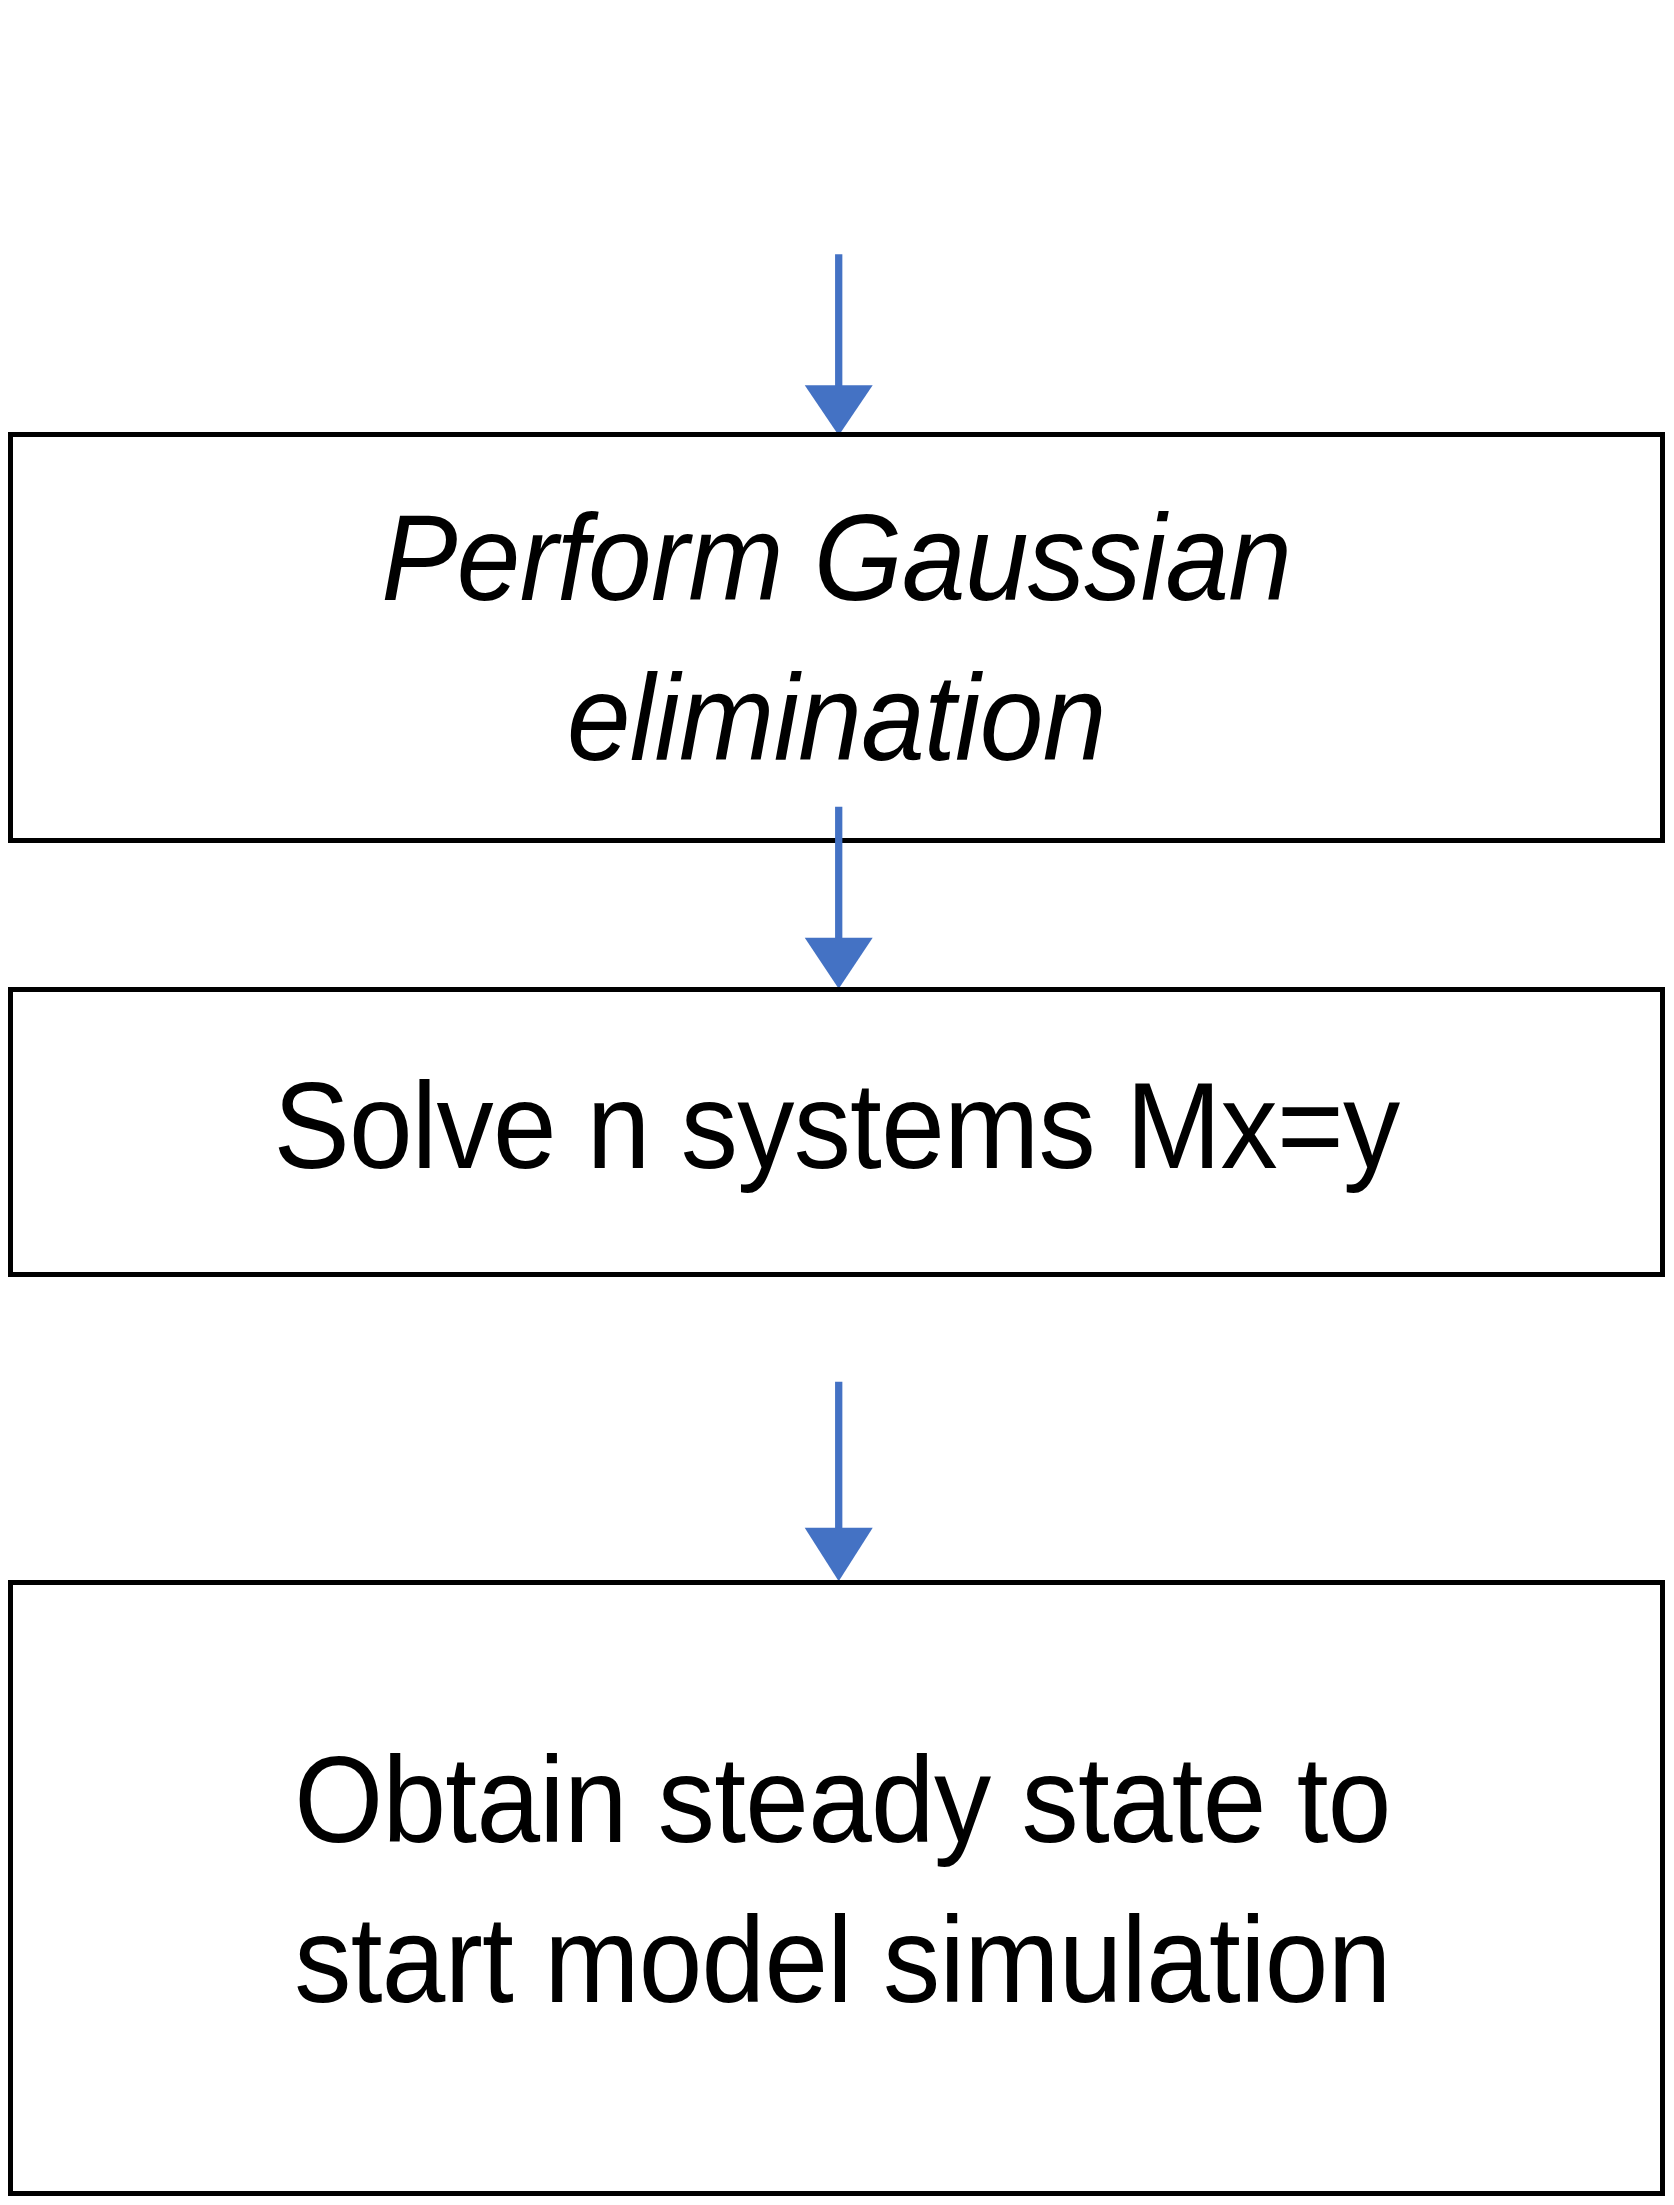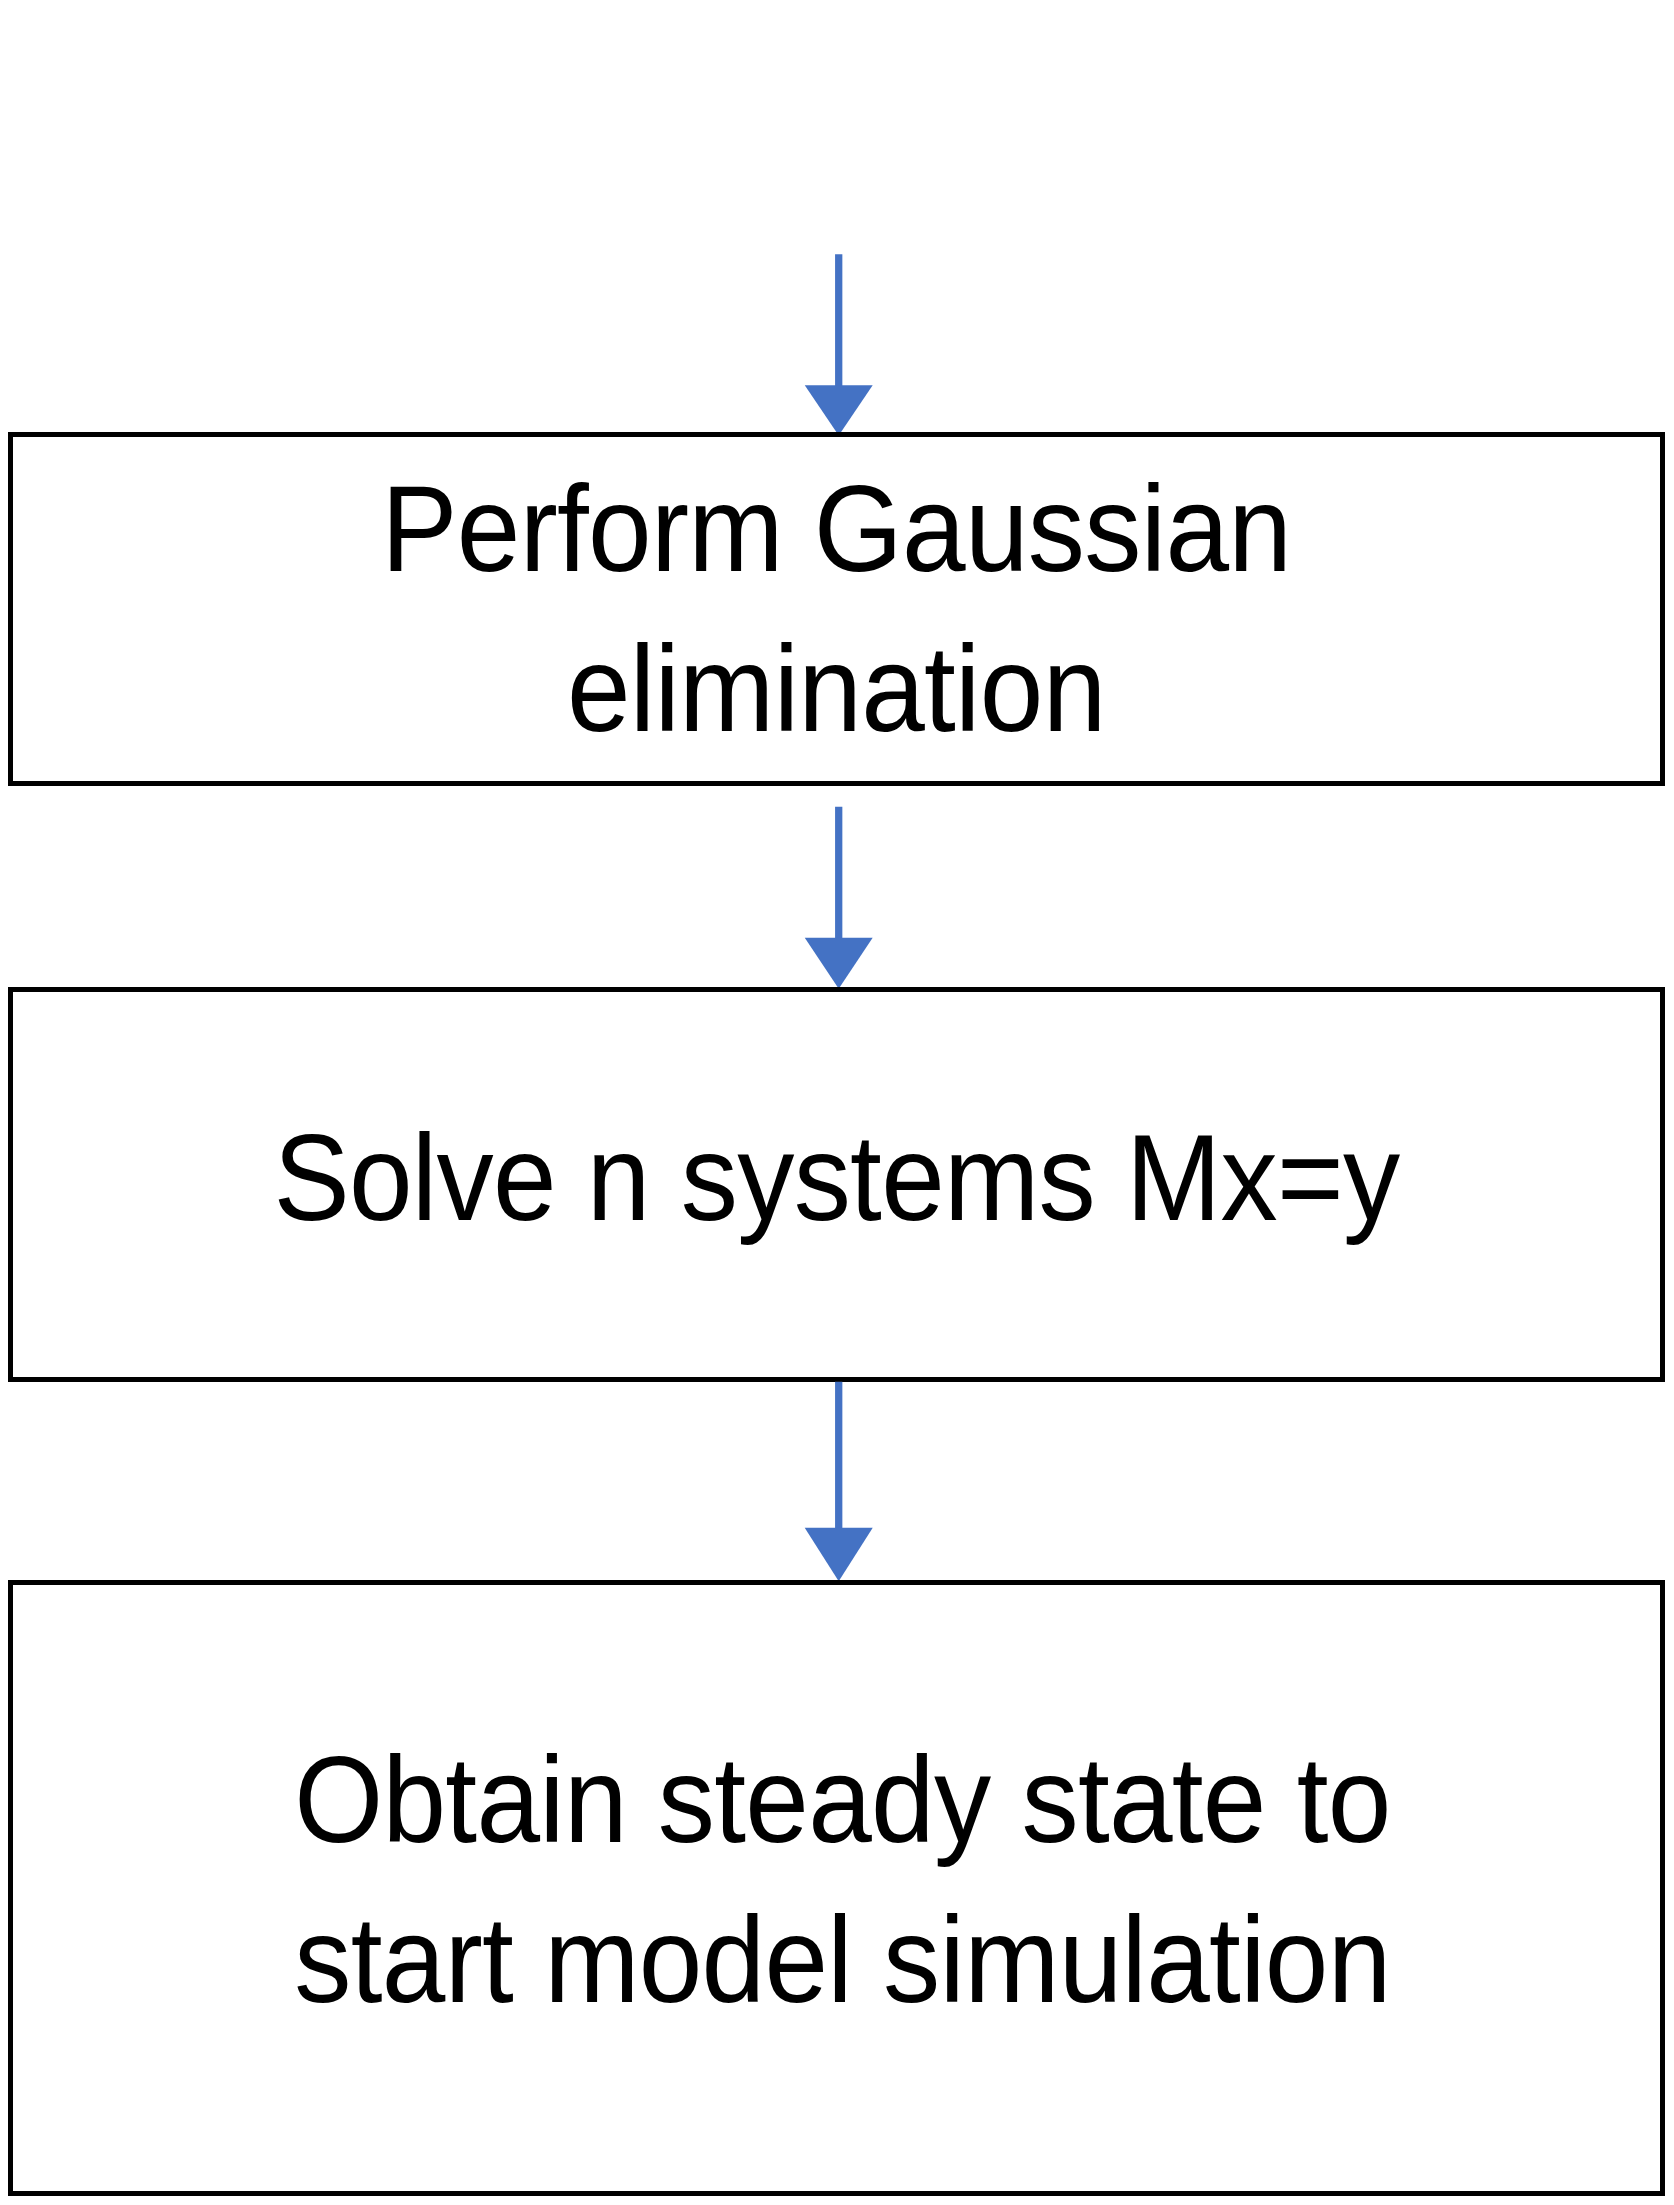--- a/index.html
+++ b/index.html
@@ -37,22 +37,22 @@
     line-height: 1.30;
     letter-spacing: -0.8px;
     transform: scaleX(0.93);
     transform-origin: center center;
     white-space: pre-line;
     padding: 0 32px;
   }
 
   
   #box-initiate   { top: 8px;   height: 247px; }
-  #box-gauss      { top: 432px;  height: 354px; }
-  #box-solve      { top: 987px; height: 395px; }
+  #box-gauss      { top: 432px;  height: 411px; font-style: italic; }
+  #box-solve      { top: 987px; height: 290px; }
   #box-steady     { top: 1580px; height: 616px; padding-left: 12px; }
 
   
   #box-solve .box-text  { position: relative; top: -6.5px; }
   #box-steady .box-text { position: relative; top: -8px; }
 
   
   .arrow {
     position: absolute;
     left: 0;

